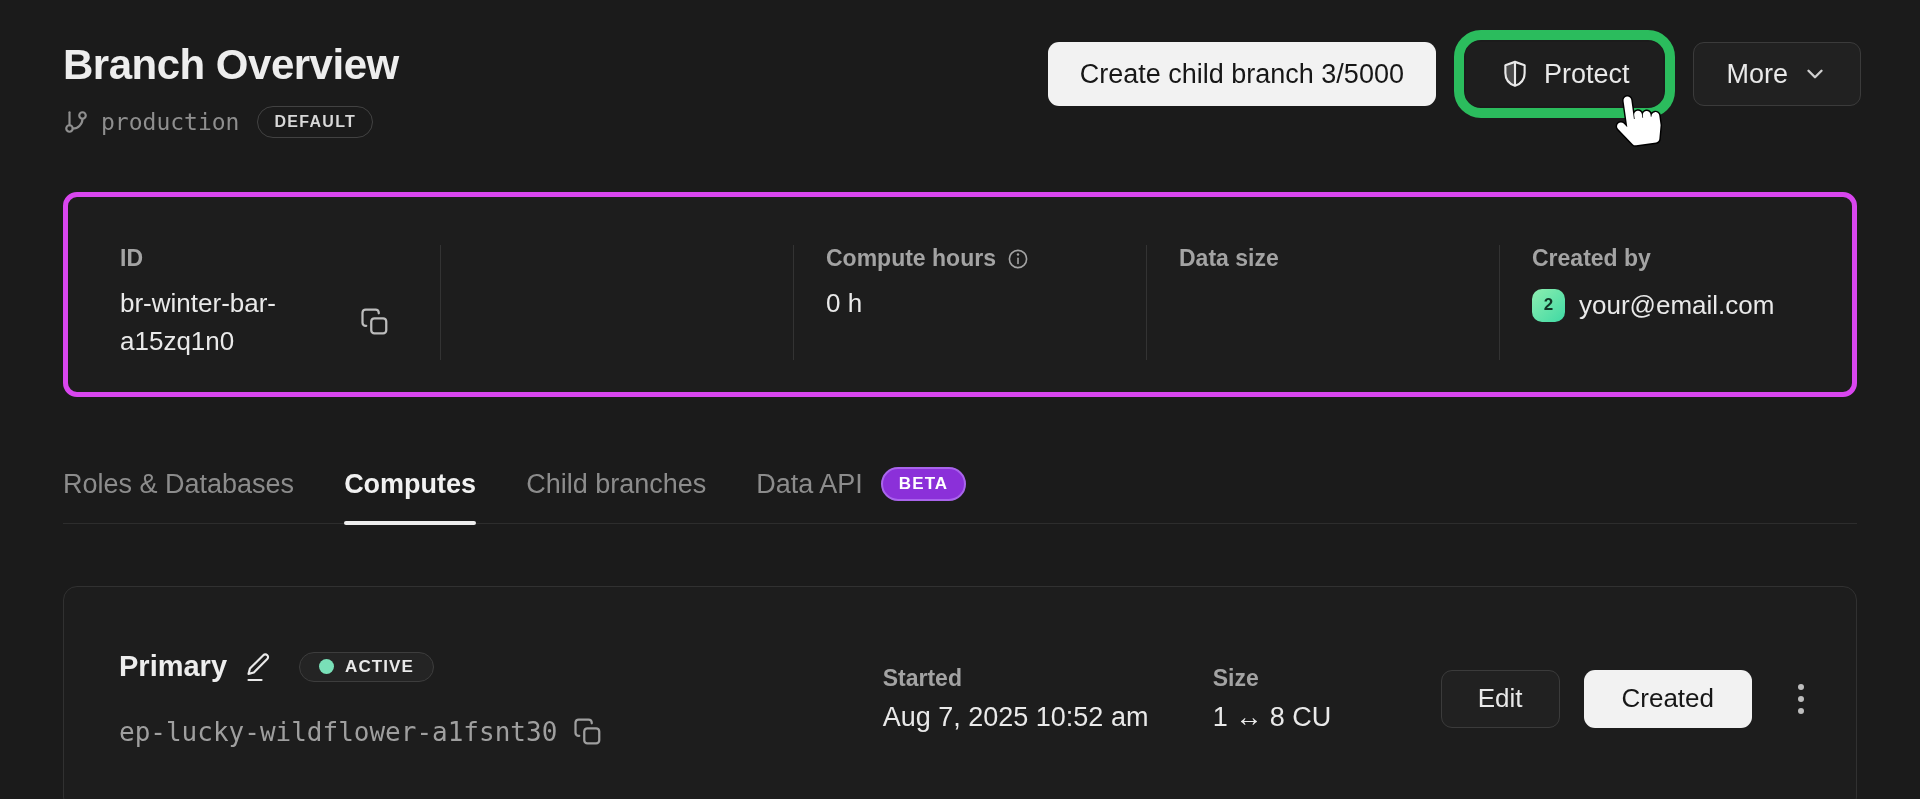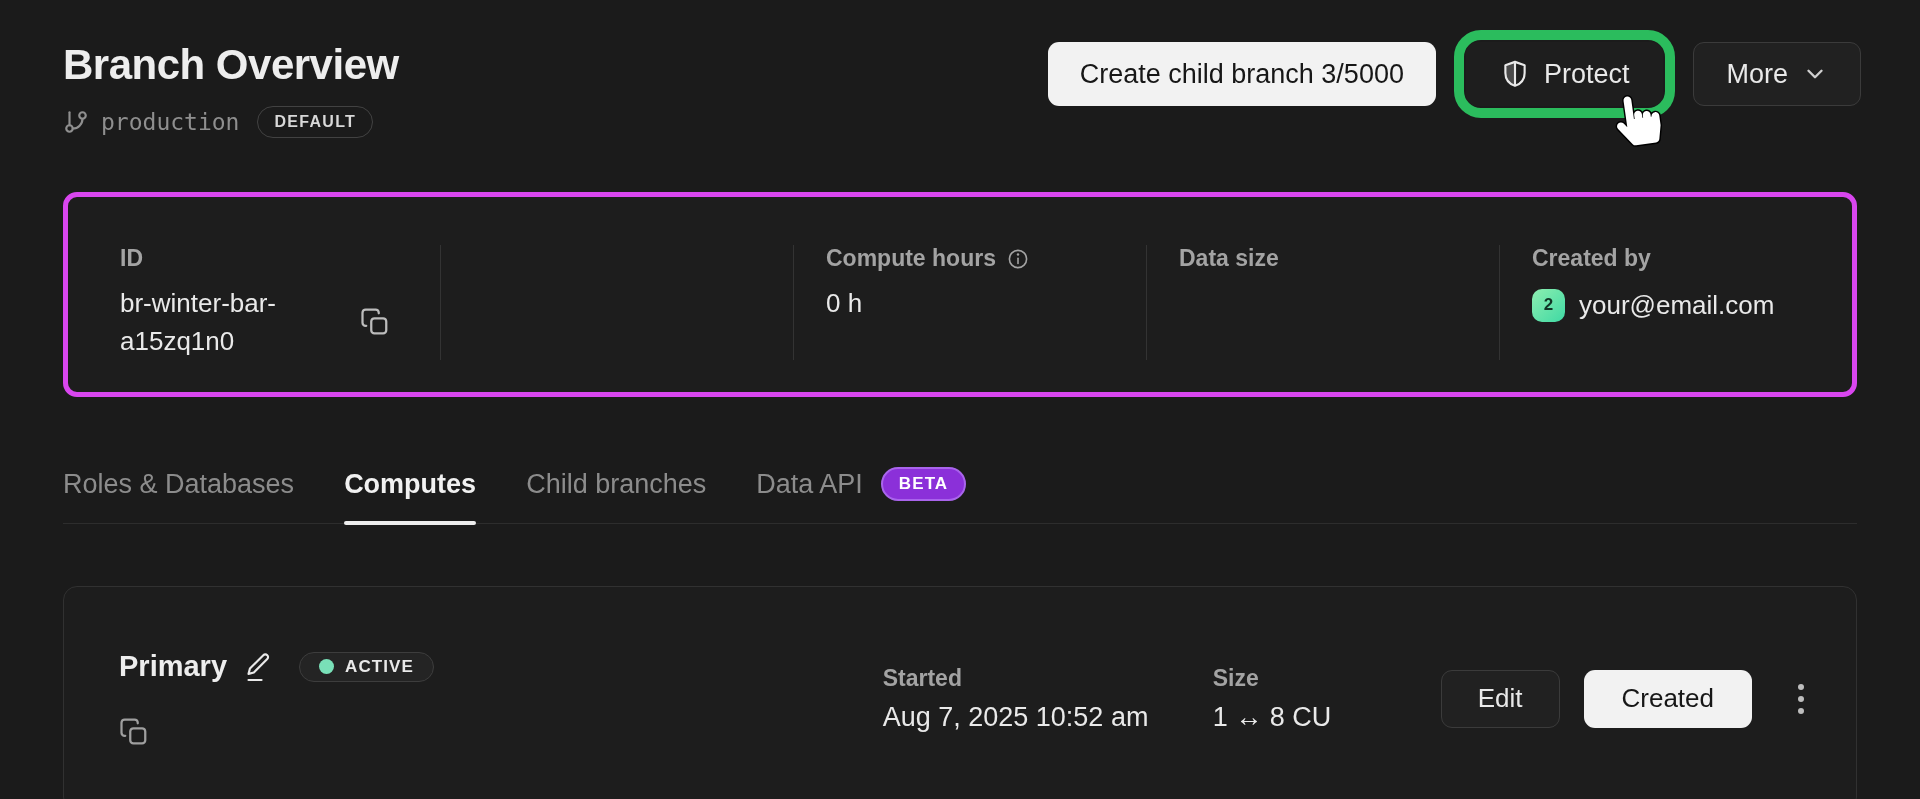--- a/index.html
+++ b/index.html
@@ -240,20 +240,21 @@
               <path d="M16.5 3.5a2.3 2.3 0 0 1 3.3 3.3L8.5 18.1 4 19.3l1.2-4.5Z"></path>
               <line x1="4" y1="24.5" x2="15" y2="24.5"></line>
             </svg>
         </button>
         <span class="active-pill">
           <span class="status-dot"></span>
           <span>ACTIVE</span>
         </span>
       </div>
       <div class="endpoint-row">
+        <span class="endpoint-id mono">ep-lucky-wildflower-a1fsnt30</span>
         <button class="icon-btn ep-copy">
           <svg class="copy-icon" viewBox="0 0 24 24" fill="none" stroke="currentColor" stroke-width="1.8" stroke-linecap="round" stroke-linejoin="round">
               <rect x="9" y="9" width="12" height="12" rx="2.5"></rect>
               <path d="M5 15H4.5A2.5 2.5 0 0 1 2 12.5v-8A2.5 2.5 0 0 1 4.5 2h8A2.5 2.5 0 0 1 15 4.5V5"></path>
             </svg>
         </button>
       </div>
     </div>
 
     <div class="compute-col col-started">

